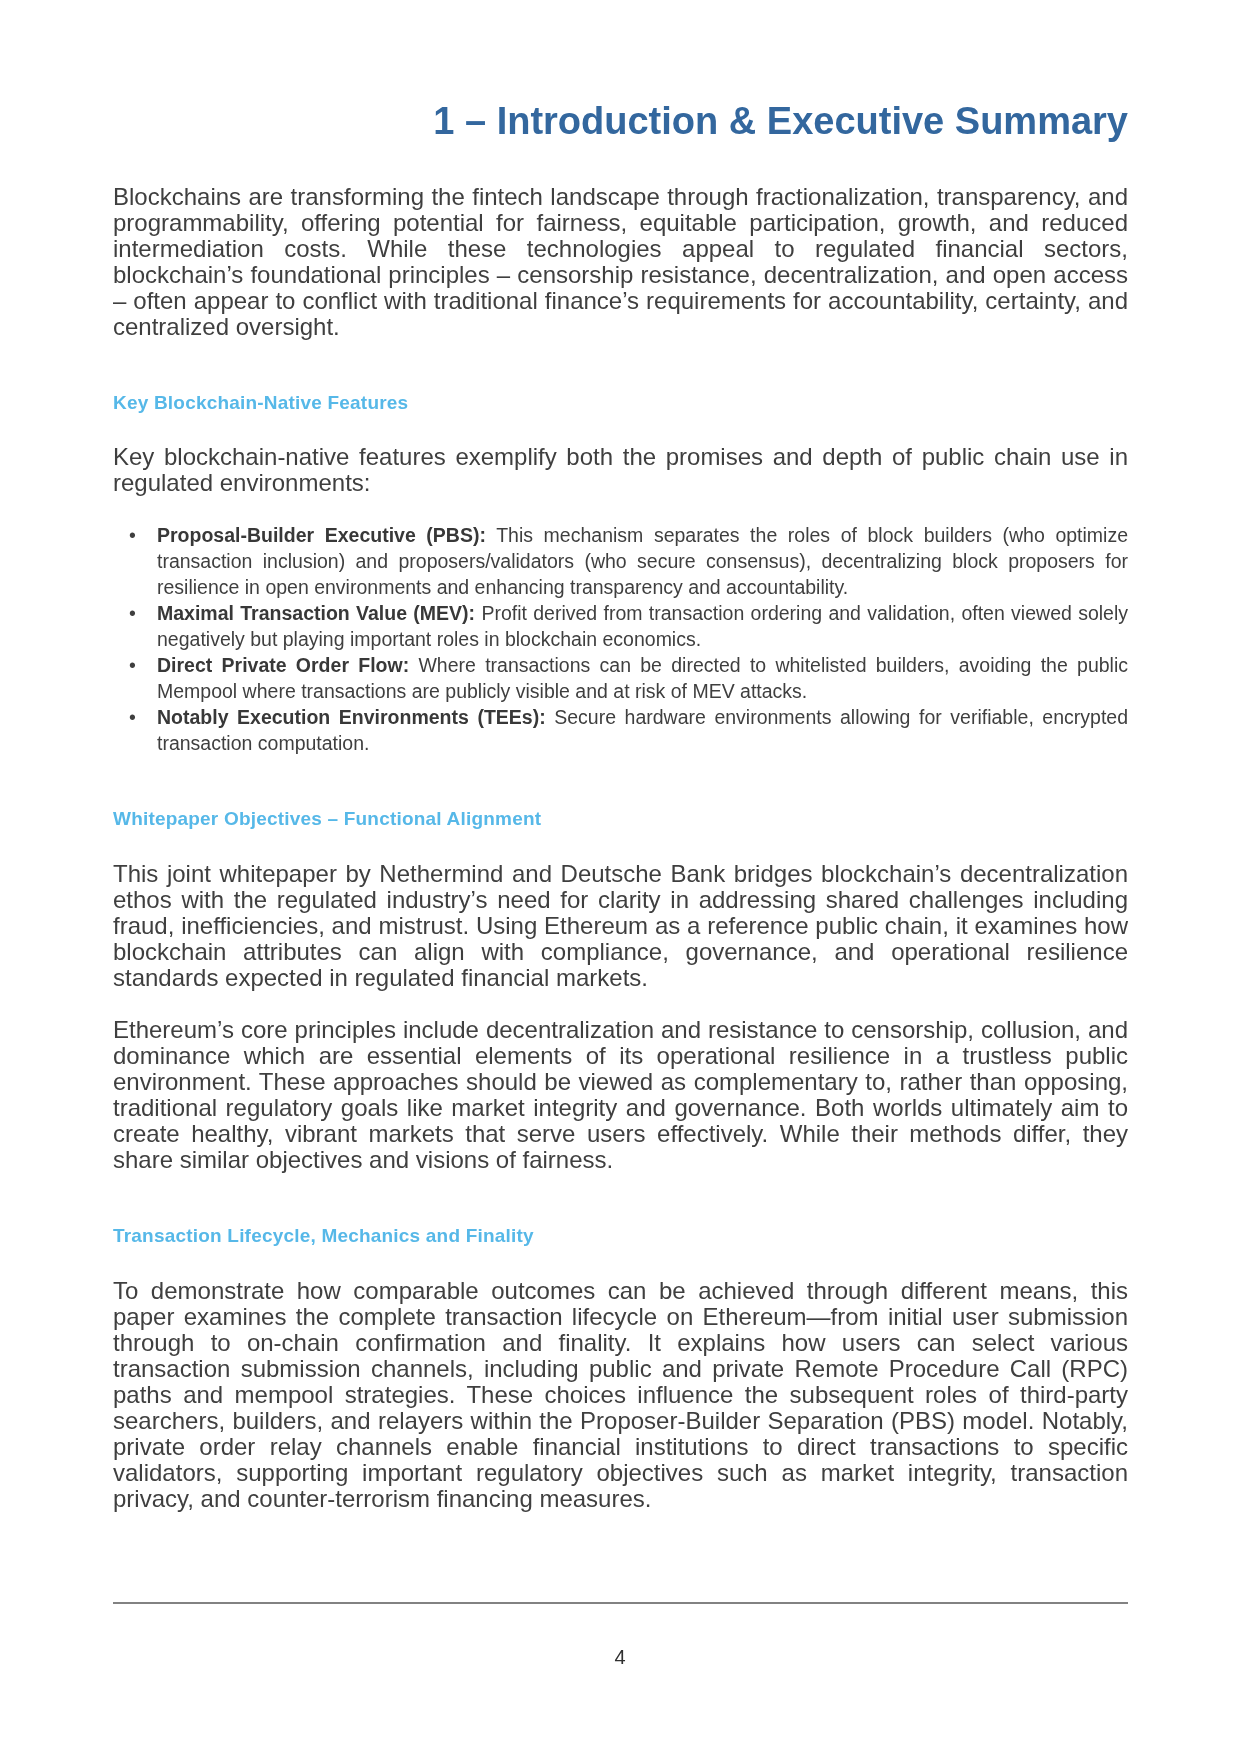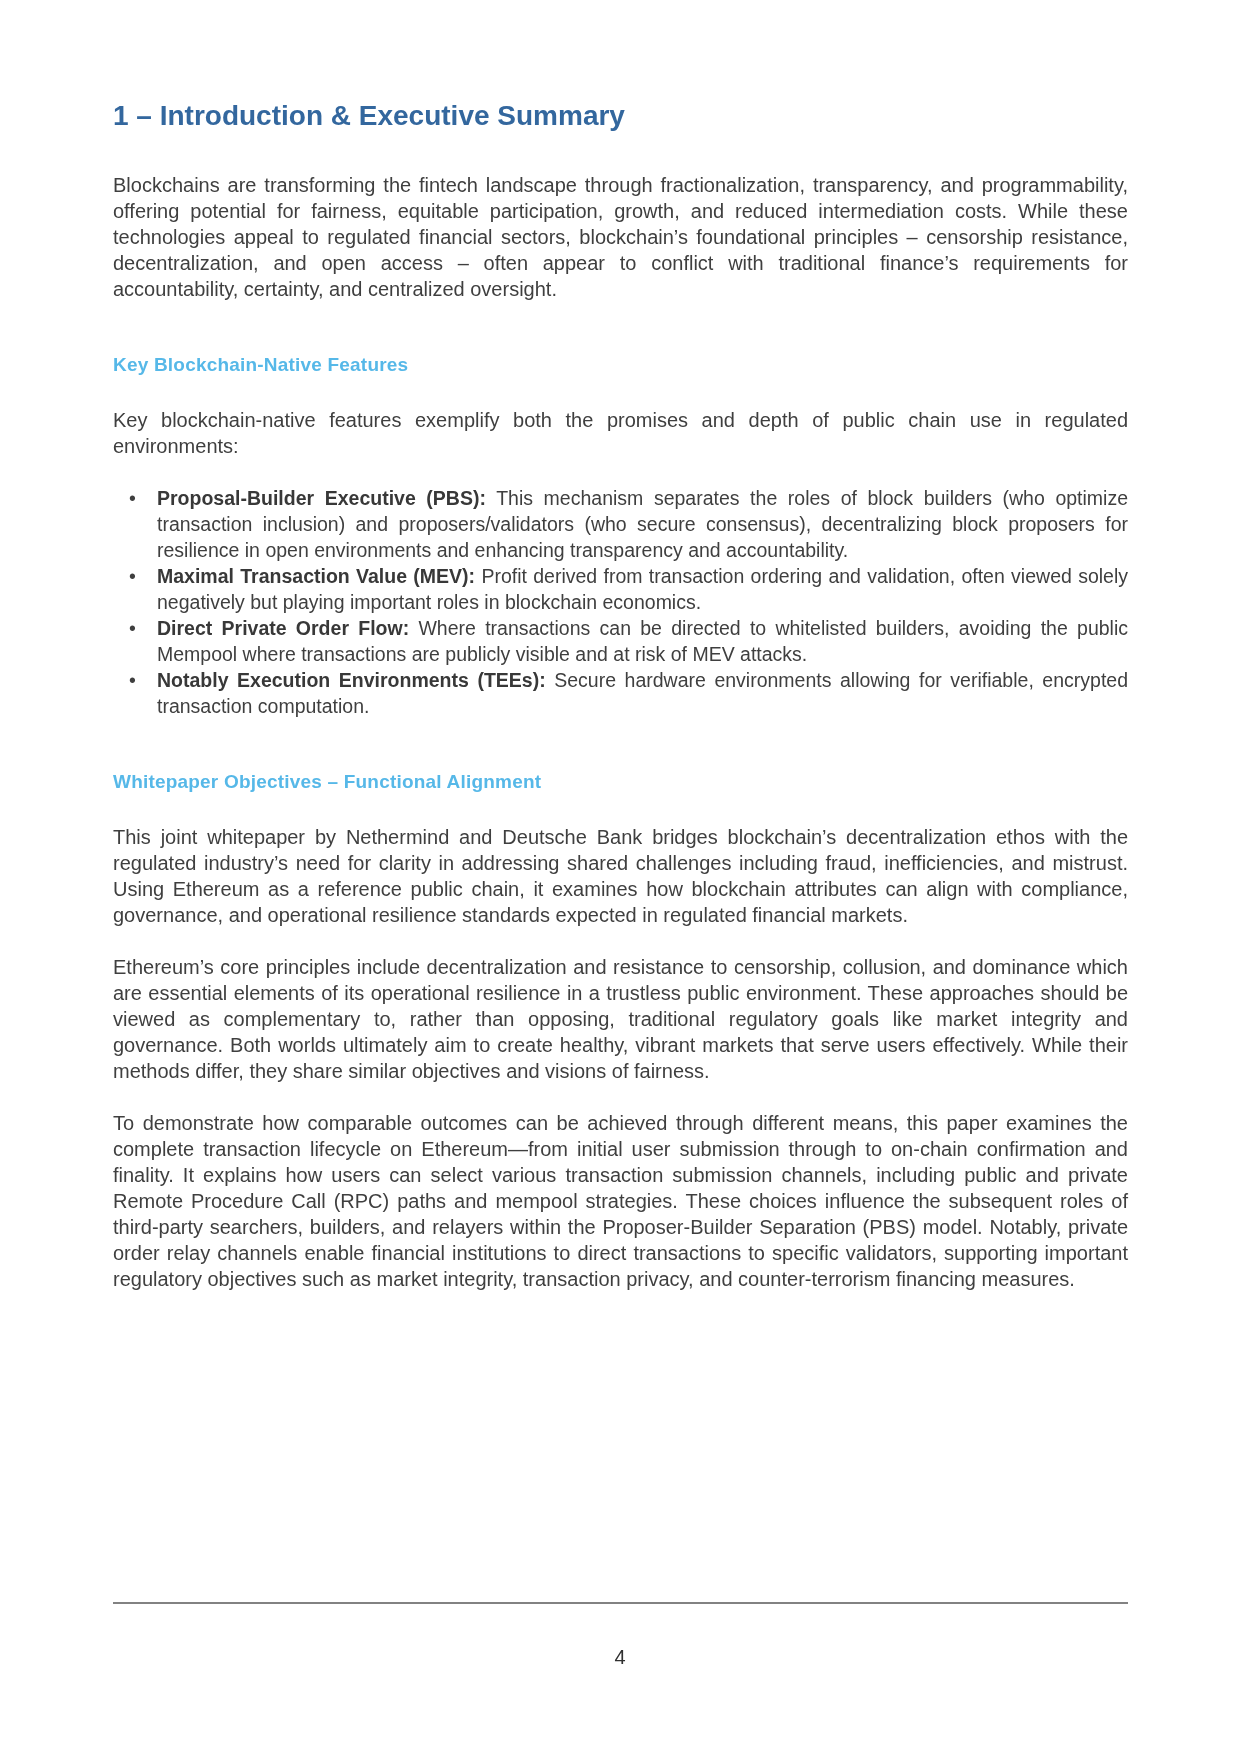--- a/index.html
+++ b/index.html
@@ -19,29 +19,30 @@
     position: relative;
     width: 1240px;
     height: 1753px;
     background: #ffffff;
   }
   .content {
     padding: 100px 112px 0 113px;
   }
   h1.doc-title {
     margin: 0 0 40px 0;
-    font-size: 28px;
+    font-size: 38px;
     line-height: 1.15;
     font-weight: 700;
     color: #33679e;
     letter-spacing: 0px;
+    text-align: right;
   }
   p.body-text {
     margin: 0;
-    font-size: 20px;
+    font-size: 24px;
     line-height: 26px;
     color: #3f3f3f;
     text-align: justify;
   }
   p.body-text + p.body-text {
     margin-top: 26px;
   }
   h2.section-heading {
     margin: 52px 0 30px 0;
     font-size: 19px;
@@ -128,20 +129,21 @@
         <span>Secure hardware environments allowing for verifiable, encrypted transaction computation.</span>
       </li>
     </ul>
 
     <h2 class="section-heading">Whitepaper Objectives – Functional Alignment</h2>
 
     <p class="body-text">This joint whitepaper by Nethermind and Deutsche Bank bridges blockchain’s decentralization ethos with the regulated industry’s need for clarity in addressing shared challenges including fraud, inefficiencies, and mistrust. Using Ethereum as a reference public chain, it examines how blockchain attributes can align with compliance, governance, and operational resilience standards expected in regulated financial markets.</p>
 
     <p class="body-text">Ethereum’s core principles include decentralization and resistance to censorship, collusion, and dominance which are essential elements of its operational resilience in a trustless public environment. These approaches should be viewed as complementary to, rather than opposing, traditional regulatory goals like market integrity and governance. Both worlds ultimately aim to create healthy, vibrant markets that serve users effectively. While their methods differ, they share similar objectives and visions of fairness.</p>
 
+    <h2 class="section-heading">Transaction Lifecycle, Mechanics and Finality</h2>
 
     <p class="body-text">To demonstrate how comparable outcomes can be achieved through different means, this paper examines the complete transaction lifecycle on Ethereum—from initial user submission through to on-chain confirmation and finality. It explains how users can select various transaction submission channels, including public and private Remote Procedure Call (RPC) paths and mempool strategies. These choices influence the subsequent roles of third-party searchers, builders, and relayers within the Proposer-Builder Separation (PBS) model. Notably, private order relay channels enable financial institutions to direct transactions to specific validators, supporting important regulatory objectives such as market integrity, transaction privacy, and counter-terrorism financing measures.</p>
 
   </div>
 
   <div class="footer-rule"></div>
 
   <div class="page-number">4</div>
 </div>
 

